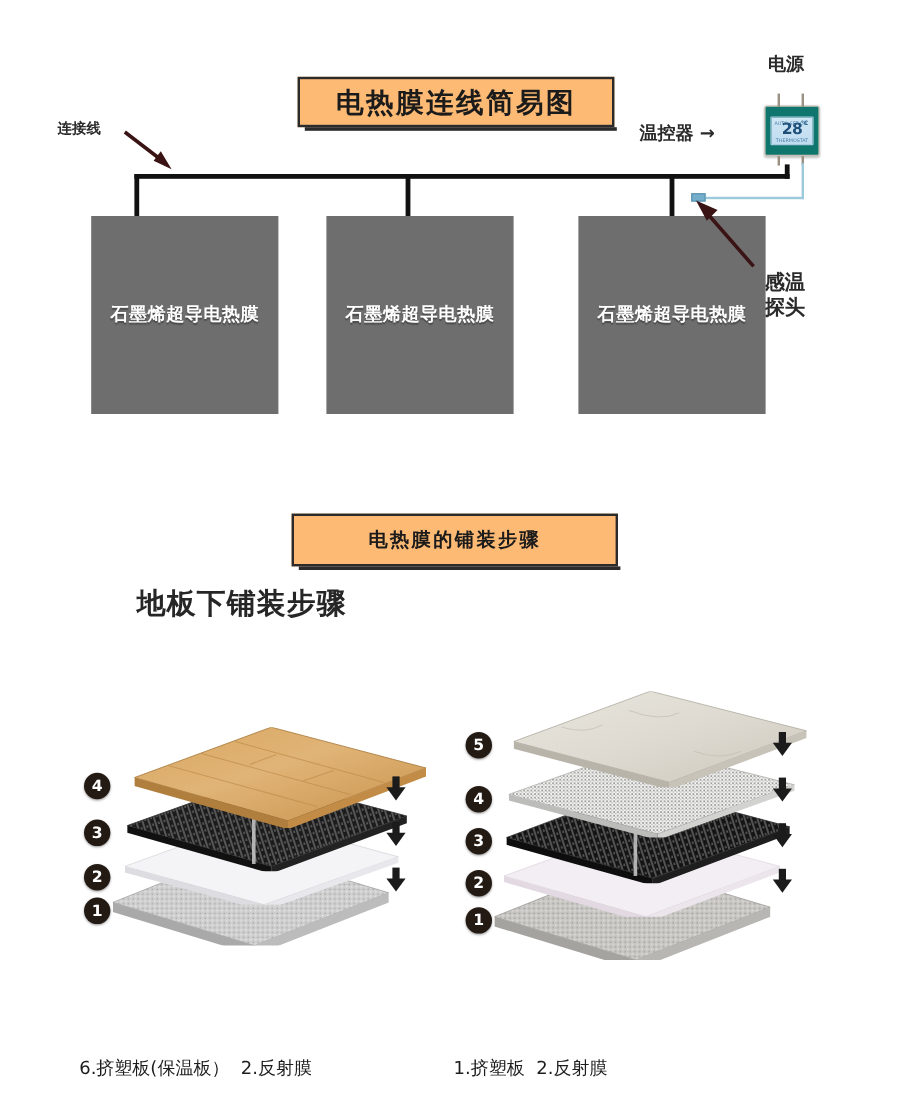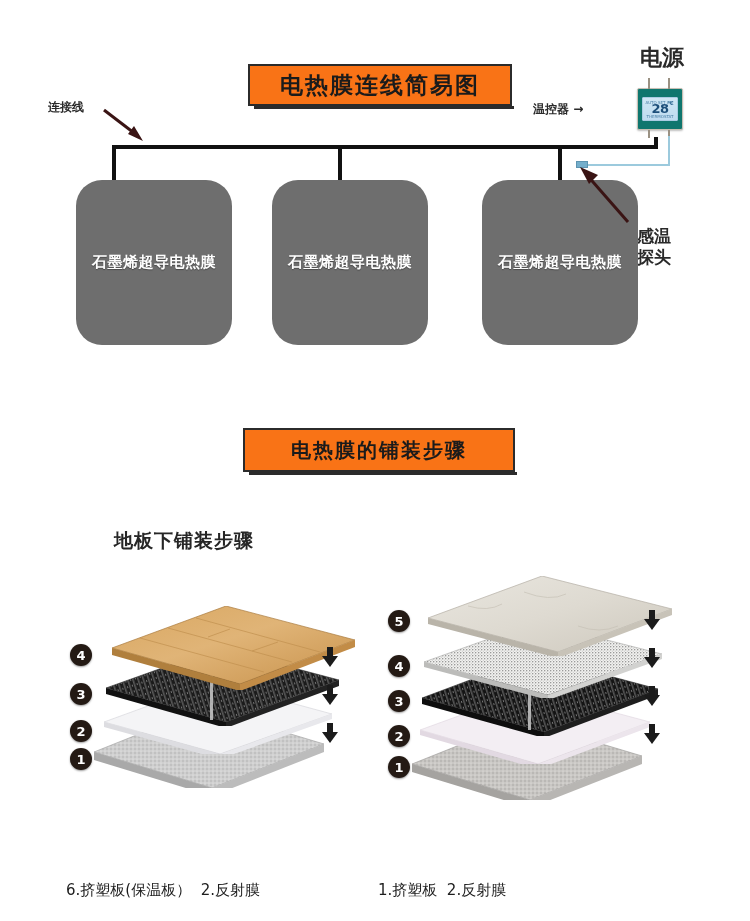--- a/index.html
+++ b/index.html
@@ -8,39 +8,39 @@
     background: #ffffff;
     font-family: "DejaVu Sans", "Liberation Sans", sans-serif;
     overflow: hidden;
   }
   #page { position: relative; width: 750px; height: 921px; background: #fff; }
 
   
   .boxed-title {
     position: absolute;
     border: 2px solid #2b2b2b;
-    background: #f97316;
+    background: #fdba74;
     color: #1b1b1b;
     font-weight: 700;
     letter-spacing: 2px;
     text-align: center;
     display: flex; align-items: center; justify-content: center;
   }
   .boxed-title::after {
     content: "";
     position: absolute;
     left: 4px; right: -4px; bottom: -5px;
     height: 3px; background: #2b2b2b;
   }
 
   
   .film-panel {
     position: absolute;
     background: #6e6e6e;
-    display: flex; align-items: center; justify-content: center; border-radius: 26px;
+    display: flex; align-items: center; justify-content: center;
   }
   .film-panel .pl {
     color: #ffffff; font-weight: 700; font-size: 15px; letter-spacing: .5px;
     text-shadow: 0 1px 1px rgba(0,0,0,.35);
     white-space: nowrap;
   }
 
   .bus-wire { position: absolute; background: #111; }
   .drop-wire { position: absolute; background: #111; width: 4px; }
 
@@ -114,25 +114,25 @@
 </style>
 </head>
 <body>
 
 <div id="page">
 
   <div class="boxed-title" style="left:248px; top:64px; width:264px; height:42px; font-size:23px;">
     <span>电热膜连线简易图</span>
   </div>
 
-  <div class="lbl" style="left:640px; top:44px; font-size:22px;">
+  <div class="lbl" style="left:640px; top:44px; font-size:15px;">
     <span>电源</span>
   </div>
 
-  <div class="lbl" style="left:533px; top:102px; font-size:12px;">
+  <div class="lbl" style="left:533px; top:102px; font-size:15px;">
     <span>温控器 →</span>
   </div>
 
   <div class="lbl" style="left:48px; top:100px; font-size:12px;">
     <span>连接线</span>
   </div>
 
   <div class="lbl" style="left:637px; top:226px; font-size:17px;">
     <div>感温</div>
     <div>探头</div>
@@ -177,25 +177,25 @@
 
   <svg class="overlay" viewBox="0 0 750 921">
 
     <line x1="104" y1="110" x2="138" y2="136" stroke="#3a1414" stroke-width="3"></line>
     <polygon points="143,141 128,134 134,126" fill="#3a1414"></polygon>
 
     <line x1="628" y1="222" x2="586" y2="174" stroke="#3a1414" stroke-width="3"></line>
     <polygon points="580,167 598,175 589,184" fill="#3a1414"></polygon>
   </svg>
 
-  <div class="boxed-title" style="left:243px; top:428px; width:272px; height:44px; font-size:20px;">
+  <div class="boxed-title" style="left:243px; top:428px; width:272px; height:44px; font-size:16px;">
     <span>电热膜的铺装步骤</span>
   </div>
 
-  <div class="sub-title" style="left:114px; top:528px; font-size:19px;">
+  <div class="sub-title" style="left:114px; top:487px; font-size:24px;">
     <span>地板下铺装步骤</span>
   </div>
 
   <div class="stack" style="left:70px; top:590px; width:280px; height:215px;">
 
     <svg style="position:absolute;left:24px;top:118px;" width="230" height="80" viewBox="0 0 230 80">
       <defs>
         <linearGradient id="lg-ins" x1="0" y1="0" x2="1" y2="1">
           <stop offset="0%" stop-color="#d9d9d9"></stop>
             <stop offset="100%" stop-color="#bdbdbd"></stop>

